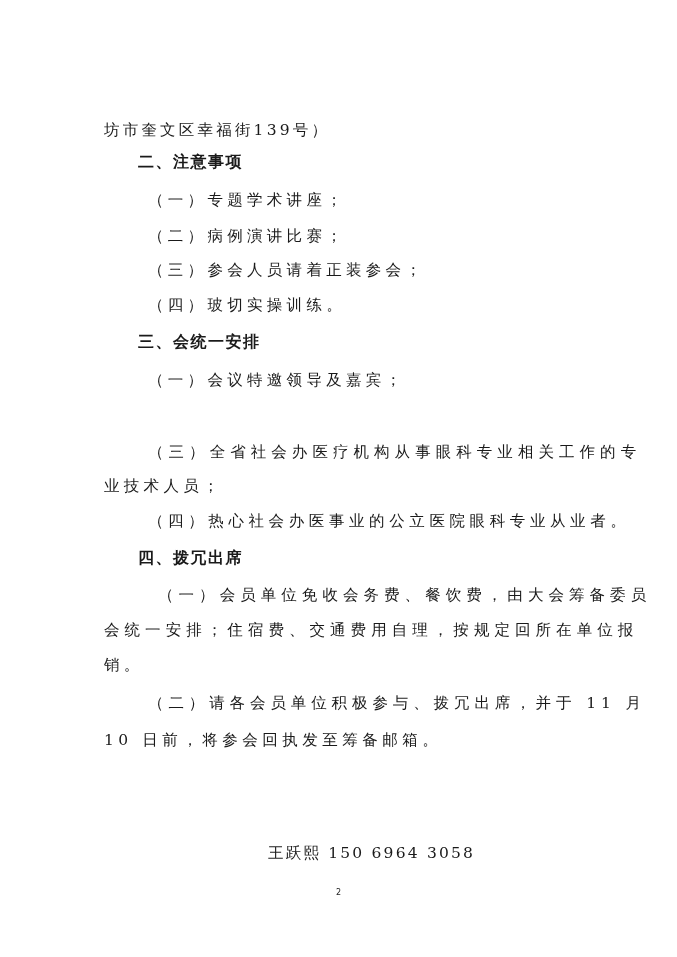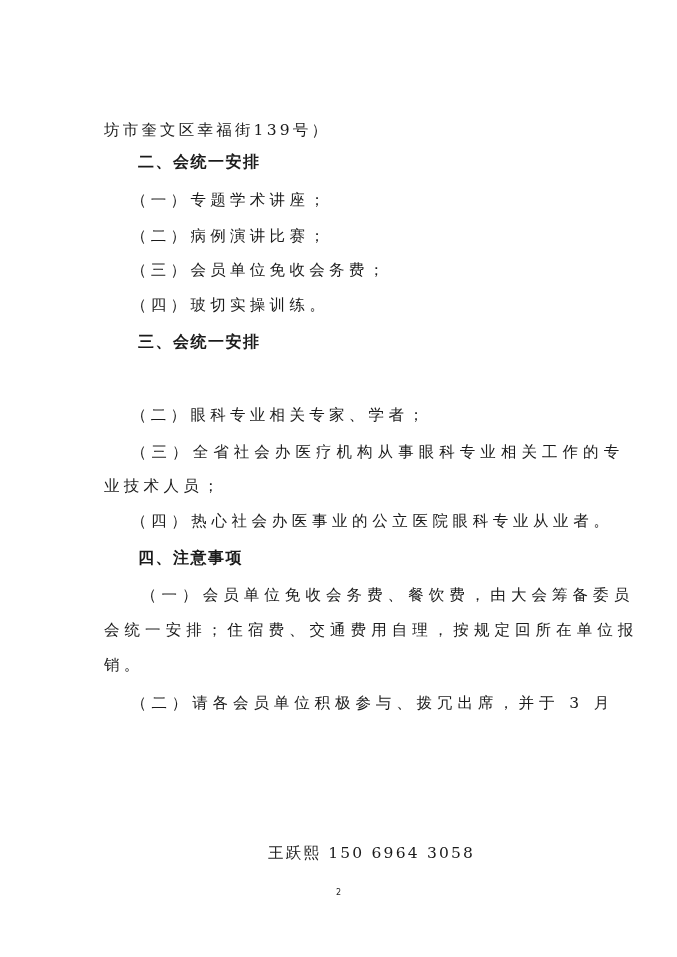--- a/index.html
+++ b/index.html
@@ -32,21 +32,21 @@
       position: absolute;
       font-family: "DejaVu Sans", "Liberation Sans", sans-serif;
       font-weight: bold;
       font-size: 16px;
       letter-spacing: 1.5px;
       white-space: nowrap;
       line-height: 20px;
     }
     .full { left: 104px; }
     .ind2 { left: 138px; }
-    .item { left: 131px; }
+    .item { left: 148px; }
     .contact2 { left: 268px; }
     .page-number {
       position: absolute;
       left: 0; width: 677px;
       text-align: center;
       top: 888px;
       font-family: "DejaVu Sans", "Liberation Sans", sans-serif;
       font-size: 8px;
       color: #222;
     }
@@ -54,33 +54,34 @@
       letter-spacing: 5.05px;
     }
   </style>
 </head>
 <body>
 
 <div class="page">
 
   <div class="line full" style="top:120px; letter-spacing:3.2px;">坊市奎文区幸福街139号）</div>
 
-  <div class="heading ind2" style="top:152px;">二、会统一安排</div>
+  <div class="heading ind2" style="top:152px;">二、注意事项</div>
   <div class="line item" style="top:190px;">（一）专题学术讲座；</div>
   <div class="line item" style="top:226px;">（二）病例演讲比赛；</div>
-  <div class="line item" style="top:260px;">（三）会员单位免收会务费；</div>
+  <div class="line item" style="top:260px;">（三）参会人员请着正装参会；</div>
   <div class="line item" style="top:295px;text-align:right;">（四）玻切实操训练。</div>
 
   <div class="heading ind2" style="top:332px;">三、会统一安排</div>
-  <div class="line item" style="top:405px;">（二）眼科专业相关专家、学者；</div>
+  <div class="line item" style="top:370px;">（一）会议特邀领导及嘉宾；</div>
   <div class="line item just" style="top:442px;">（三）全省社会办医疗机构从事眼科专业相关工作的专</div>
   <div class="line full" style="top:476px;">业技术人员；</div>
   <div class="line item" style="top:511px; letter-spacing:4.6px;">（四）热心社会办医事业的公立医院眼科专业从业者。</div>
 
-  <div class="heading ind2" style="top:548px;">四、注意事项</div>
+  <div class="heading ind2" style="top:548px;">四、拨冗出席</div>
   <div class="line item just" style="top:585px;margin-left:10px;">（一）会员单位免收会务费、餐饮费，由大会筹备委员</div>
   <div class="line full just" style="top:620px;">会统一安排；住宿费、交通费用自理，按规定回所在单位报</div>
   <div class="line full" style="top:655px;">销。</div>
-  <div class="line item" style="top:693px; letter-spacing:4.9px;">（二）请各会员单位积极参与、拨冗出席，并于 3 月</div>
+  <div class="line item" style="top:693px; letter-spacing:4.9px;">（二）请各会员单位积极参与、拨冗出席，并于 11 月</div>
+  <div class="line full" style="top:730px; letter-spacing:4.5px;">10 日前，将参会回执发至筹备邮箱。</div>
   <div class="line contact2" style="top:843px; letter-spacing:2.2px;">王跃熙 150 6964 3058</div>
 
   <div class="page-number">2</div>
 </div>
 
 </body></html>

